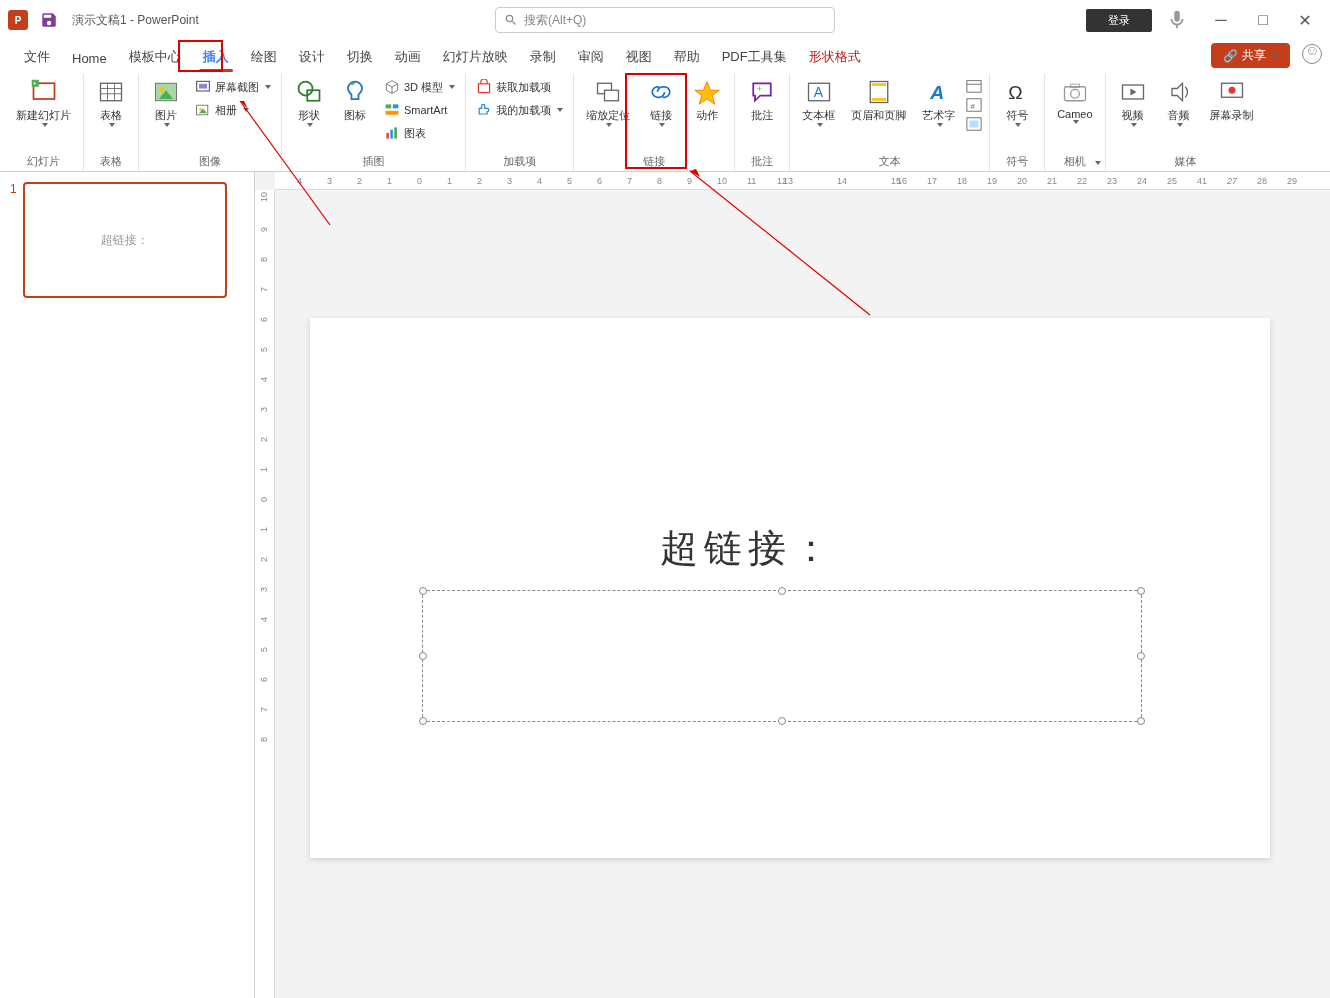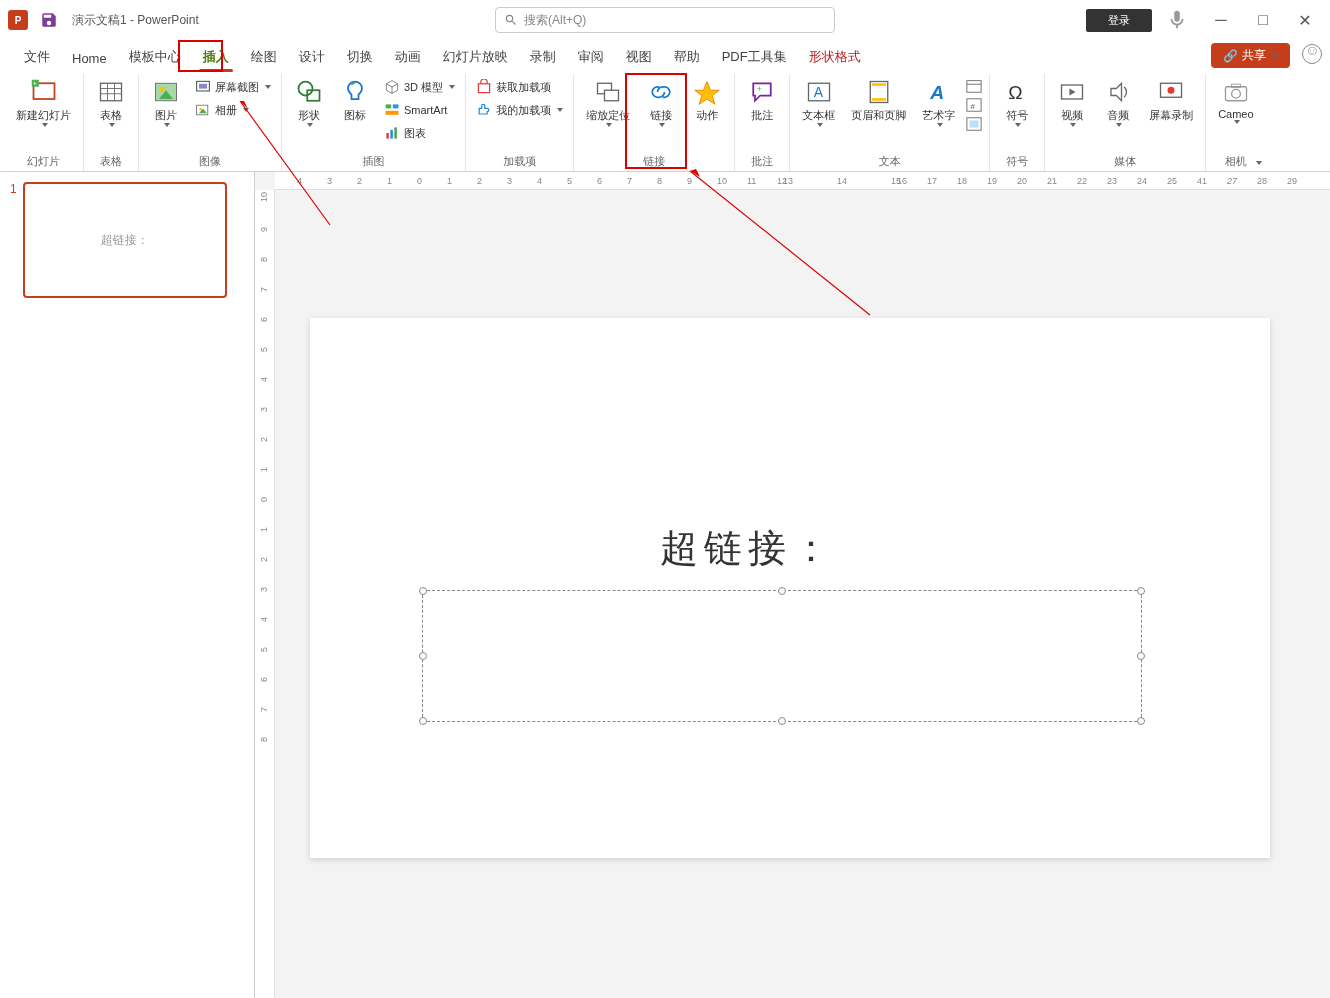--- a/index.html
+++ b/index.html
@@ -13,21 +13,21 @@
 .search-box { position: absolute; left: 50%; transform: translateX(-50%); top: 7px; width: 340px; height: 26px; border: 1px solid #ccc; border-radius: 4px; display: flex; align-items: center; padding: 0 8px; color: #888; font-size: 12px; }
 .search-box svg { width: 14px; height: 14px; margin-right: 6px; fill: #888; }
 .title-right { position: absolute; right: 6px; display: flex; align-items: center; gap: 4px; }
 .login-btn { background: #333; color: #fff; font-size: 11px; padding: 4px 22px; border-radius: 2px; }
 .win-btn { width: 38px; height: 28px; display: flex; align-items: center; justify-content: center; color: #555; }
 .mic-icon { width: 22px; height: 22px; fill: #999; margin: 0 10px; }
 
 
 .tabstrip { height: 32px; background: #fff; display: flex; align-items: flex-end; padding-left: 14px; gap: 2px; position: relative; }
 .tab { padding: 6px 10px; font-size: 13px; color: #444; cursor: pointer; position: relative; }
-.tab.active { font-weight: 600; color: #4d7c0f; }
+.tab.active { font-weight: 600; color: #3b82f6; }
 .tab.active::after { content: ''; position: absolute; left: 6px; right: 6px; bottom: 0; height: 3px; background: #c43e1c; border-radius: 2px; }
 .tab.shape-format { color: #b91c1c; }
 .share-btn { position: absolute; right: 40px; top: 3px; background: #c43e1c; color: #fff; padding: 4px 12px; border-radius: 4px; font-size: 12px; display: flex; align-items: center; gap: 4px; }
 .face-icon { position: absolute; right: 8px; top: 4px; width: 20px; height: 20px; border: 1.5px solid #888; border-radius: 50%; }
 .face-icon::before { content: '☺'; position: absolute; left: 2px; top: -3px; font-size: 14px; color: #888; }
 
 
 .ribbon { height: 100px; background: #fff; border-bottom: 1px solid #d0d0d0; display: flex; padding: 2px 4px 0 4px; }
 .group { display: flex; flex-direction: column; align-items: center; padding: 2px 6px 2px 6px; border-right: 1px solid #e5e5e5; position: relative; }
 .group:last-child { border-right: none; }
@@ -348,59 +348,59 @@
           <span class="chevron-down"></span>
       </div>
     </div>
     <div class="group-label">符号</div>
   </div>
 
   <div class="group">
     <div class="group-body">
       <div class="big-btn">
         <svg viewBox="0 0 32 32">
-            <rect x="4" y="8" width="24" height="16" fill="none" stroke="#666" stroke-width="1.5"></rect>
-            <polygon points="13,12 13,20 20,16" fill="#666"></polygon>
-          </svg>
-        <span>视频</span>
-          <span class="chevron-down"></span>
-      </div>
-      <div class="big-btn">
-        <svg viewBox="0 0 32 32">
-            <path d="M8 12v8h6l6 6V6l-6 6H8z" fill="none" stroke="#666" stroke-width="1.5"></path>
-            <path d="M23 10a8 8 0 0 1 0 12" fill="none" stroke="#666" stroke-width="1.5"></path>
-          </svg>
-        <span>音频</span>
-          <span class="chevron-down"></span>
-      </div>
-      <div class="big-btn">
-        <svg viewBox="0 0 32 32">
-            <rect x="4" y="6" width="24" height="16" fill="none" stroke="#666" stroke-width="1.5"></rect>
-            <circle cx="16" cy="14" r="4" fill="#e53935"></circle>
-          </svg>
-        <span>屏幕录制</span>
-      </div>
-    </div>
-    <div class="group-label">媒体</div>
-  </div>
-
-  <div class="group">
-    <div class="group-body">
-      <div class="big-btn">
-        <svg viewBox="0 0 32 32">
             <rect x="4" y="10" width="24" height="16" rx="2" fill="none" stroke="#999" stroke-width="1.5"></rect>
             <circle cx="16" cy="18" r="5" fill="none" stroke="#999" stroke-width="1.5"></circle>
             <rect x="11" y="7" width="10" height="4" fill="none" stroke="#999"></rect>
           </svg>
         <span>Cameo</span>
           <span class="chevron-down"></span>
       </div>
     </div>
     <div class="group-label">相机</div>
     <span class="chevron-down" style="position:absolute;right:4px;bottom:6px"></span>
+  </div>
+
+  <div class="group">
+    <div class="group-body">
+      <div class="big-btn">
+        <svg viewBox="0 0 32 32">
+            <rect x="4" y="8" width="24" height="16" fill="none" stroke="#666" stroke-width="1.5"></rect>
+            <polygon points="13,12 13,20 20,16" fill="#666"></polygon>
+          </svg>
+        <span>视频</span>
+          <span class="chevron-down"></span>
+      </div>
+      <div class="big-btn">
+        <svg viewBox="0 0 32 32">
+            <path d="M8 12v8h6l6 6V6l-6 6H8z" fill="none" stroke="#666" stroke-width="1.5"></path>
+            <path d="M23 10a8 8 0 0 1 0 12" fill="none" stroke="#666" stroke-width="1.5"></path>
+          </svg>
+        <span>音频</span>
+          <span class="chevron-down"></span>
+      </div>
+      <div class="big-btn">
+        <svg viewBox="0 0 32 32">
+            <rect x="4" y="6" width="24" height="16" fill="none" stroke="#666" stroke-width="1.5"></rect>
+            <circle cx="16" cy="14" r="4" fill="#e53935"></circle>
+          </svg>
+        <span>屏幕录制</span>
+      </div>
+    </div>
+    <div class="group-label">媒体</div>
   </div>
 </div>
 
 <div class="red-box" id="box1"></div>
 <div class="red-box" id="box2"></div>
 <svg class="arrow" style="left:220px;top:95px;width:120px;height:140px">
     <line x1="110" y1="130" x2="20" y2="6" stroke="#d00" stroke-width="1.2"></line>
     <polygon points="20,6 28,14 24,6" fill="#d00"></polygon>
   </svg>
 <svg class="arrow" style="left:680px;top:165px;width:200px;height:160px">

